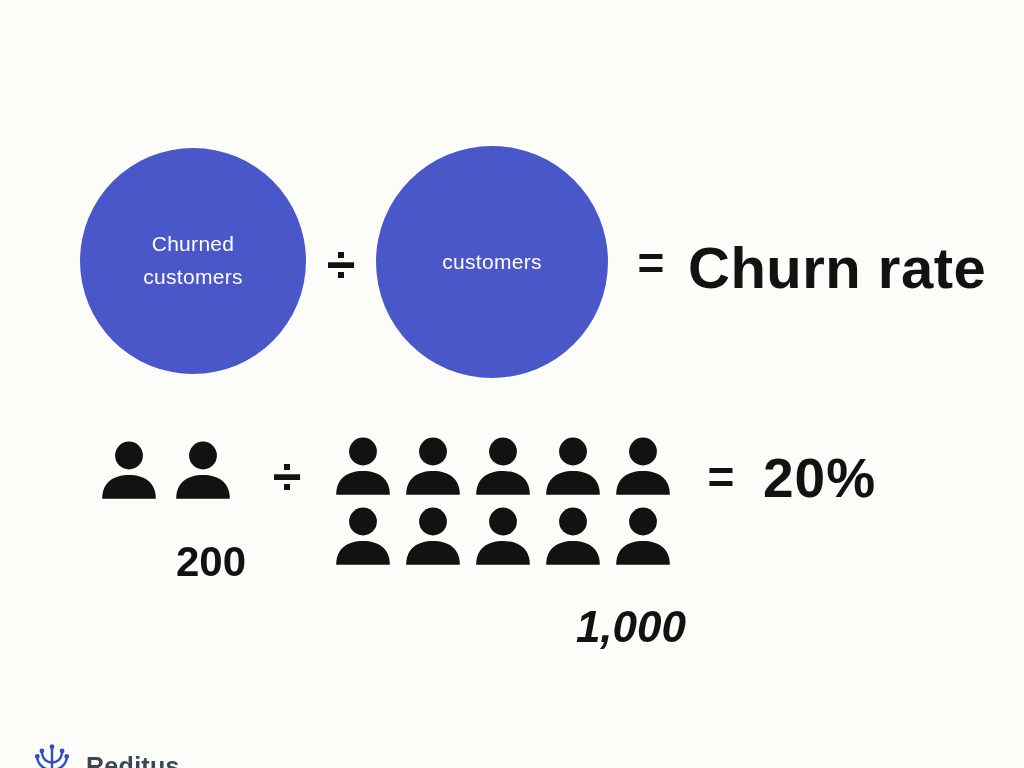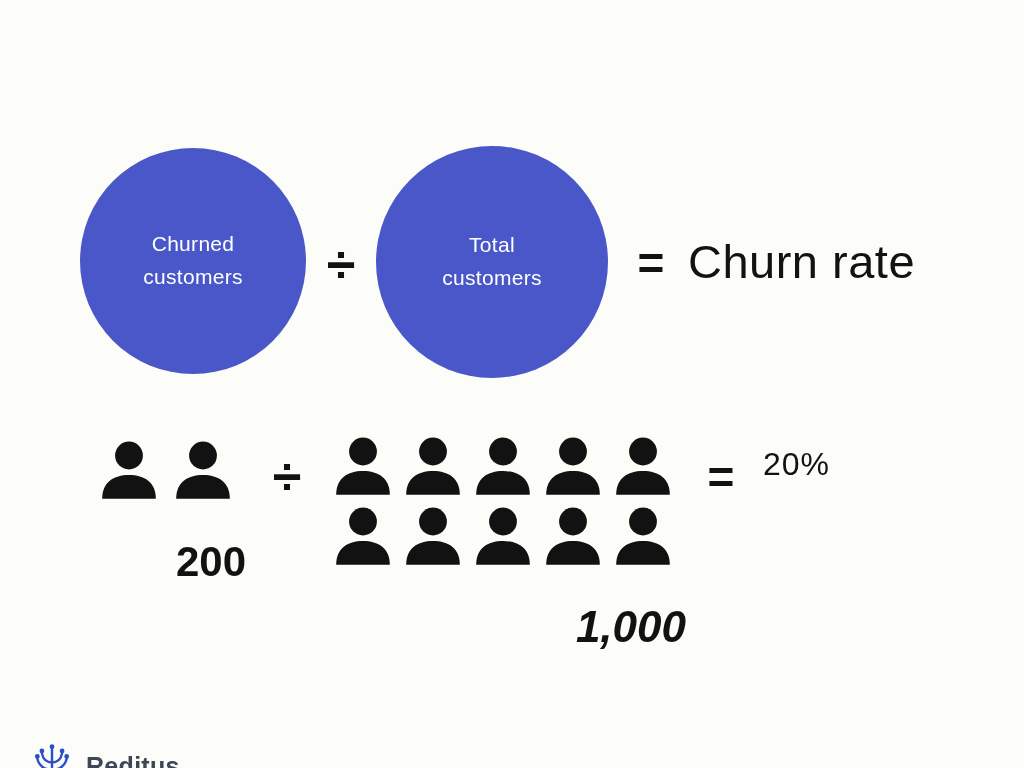--- a/index.html
+++ b/index.html
@@ -44,36 +44,36 @@
     position:absolute;
     font-weight:700;
     color:var(--ink);
     text-align:center;
     line-height:1;
   }
   .op-divide-top{left:316px;top:198px;width:50px;font-size:52px;}
   .op-equals-top{left:628px;top:200px;width:46px;font-size:46px;font-weight:800;}
   .result-label{
     position:absolute;left:688px;top:194px;
-    font-size:47px;font-weight:400;letter-spacing:.5px;
+    font-size:58px;font-weight:700;letter-spacing:.5px;
     white-space:nowrap;
   }
 
   
   .people{position:absolute;display:flex;}
   .people-churned{left:96px;top:398px;gap:8px;width:150px;}
   .people-total{left:330px;top:394px;width:356px;flex-wrap:wrap;gap:2px 4px;}
   .person{display:inline-block;width:66px;height:68px;color:var(--ink);}
   .person svg{width:66px;height:68px;display:block;}
 
   .op-divide-2{left:262px;top:410px;width:50px;font-size:52px;}
   .op-equals-2{left:698px;top:414px;width:46px;font-size:46px;font-weight:800;}
   .result-percent{
     position:absolute;left:763px;top:406px;
-    font-size:32px;font-weight:400;letter-spacing:1px;
+    font-size:55px;font-weight:700;letter-spacing:1px;
   }
 
   .count-label{
     position:absolute;
     font-weight:800;
     text-align:right;
     color:var(--ink);
   }
   .count-churned{left:96px;top:498px;width:150px;font-size:42px;}
   .count-total{left:330px;top:562px;width:356px;font-size:44px;font-style:italic;}
@@ -99,21 +99,20 @@
     <div class="circle-text">
       <div>Churned</div>
       <div>customers</div>
     </div>
   </div>
 
   <div class="op op-divide-top">÷</div>
 
   <div class="circle circle-total">
     <div class="circle-text">
-      <div>Total</div>
       <div>customers</div>
     </div>
   </div>
 
   <div class="op op-equals-top">=</div>
 
   <div class="result-label">Churn rate</div>
 
   <div class="people people-churned">
 

